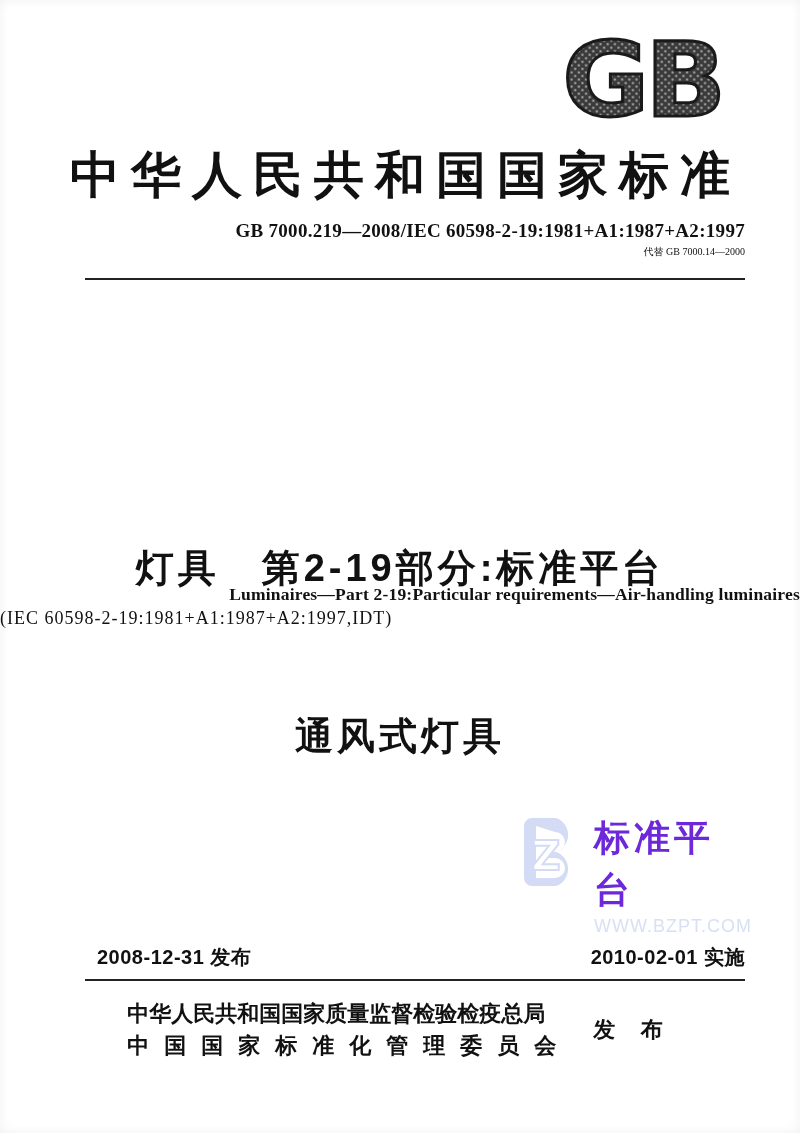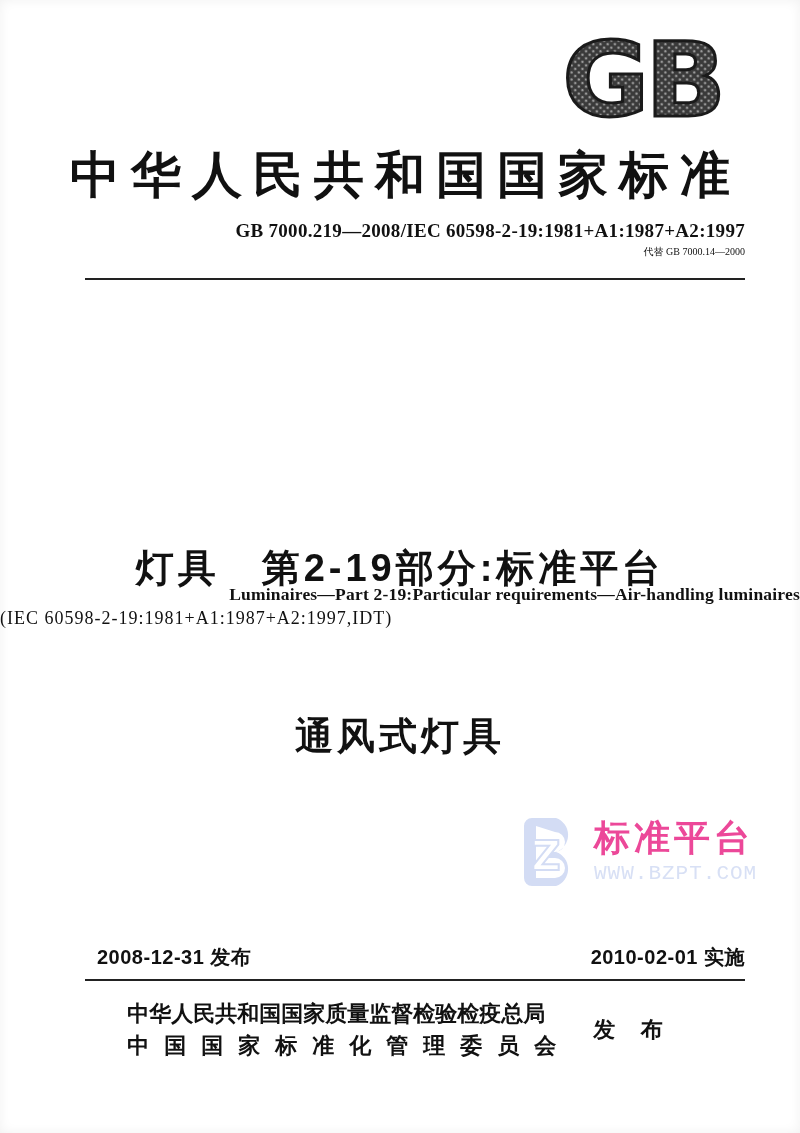--- a/index.html
+++ b/index.html
@@ -80,22 +80,22 @@
     user-select:none;
   }
   .wm-row{display:flex;align-items:flex-start;}
   .wm-logo{width:66px;height:80px;flex:0 0 auto;}
   .wm-text{margin-left:6px;}
   .wm-name{
     font-family:"Liberation Sans","DejaVu Sans",sans-serif;
     font-size:36px;font-weight:bold;letter-spacing:4px;line-height:52px;
   }
   .wm-url{
-    font-family:Liberation Mono, monospace;
-    font-size:21px;letter-spacing:1px;line-height:20px;
+    font-family:Liberation Sans, sans-serif;
+    font-size:18px;letter-spacing:1px;line-height:20px;
   }
 
   
   .date-row{
     position:absolute;left:97px;right:55px;top:944px;
     display:flex;justify-content:space-between;
     font-family:"Liberation Sans","DejaVu Sans",sans-serif;
     font-weight:bold;font-size:20px;letter-spacing:0.5px;
   }
   .rule-bottom{
@@ -153,21 +153,21 @@
   <div class="iec-ref">(IEC 60598-2-19:1981+A1:1987+A2:1997,IDT)</div>
 
   <div class="watermark">
     <div class="wm-row">
       <svg class="wm-logo" viewBox="0 0 66 80">
         <path d="M10 6 H34 a18 18 0 0 1 0 34 a18 18 0 0 1 0 34 H10 a8 8 0 0 1 -8 -8 V14 a8 8 0 0 1 8 -8 Z
                  M14 14 V66 H33 a10 10 0 0 0 0 -20 H24 v-6 h9 a10 10 0 0 0 0 -20 Z" fill="#d3dcf4" fill-rule="evenodd"></path>
         <text x="24" y="58" text-anchor="middle" font-family="'DejaVu Sans',sans-serif" font-weight="bold" font-size="40" fill="#ffffff" stroke="#d3dcf4" stroke-width="2">Z</text>
       </svg>
       <div class="wm-text">
-        <div class="wm-name" style="color:#ec4899">标准平台</div>
+        <div class="wm-name" style="color:#6d28d9">标准平台</div>
         <div class="wm-url" style="color:#d8e0f5">WWW.BZPT.COM</div>
       </div>
     </div>
   </div>
 
   <div class="date-row">
     <span>2008-12-31 发布</span>
     <span>2010-02-01 实施</span>
   </div>
 

